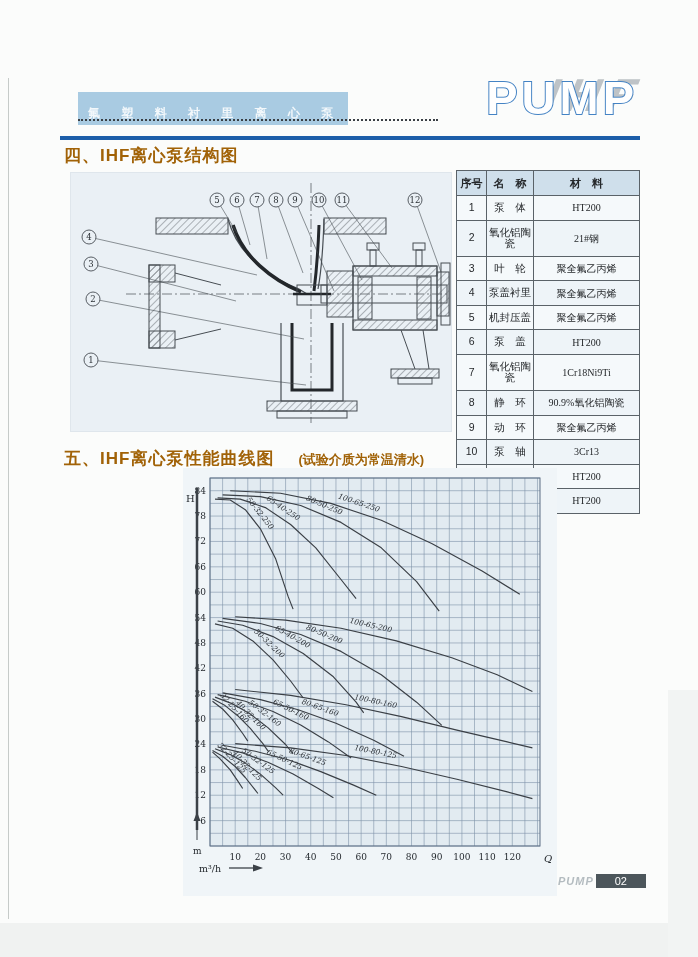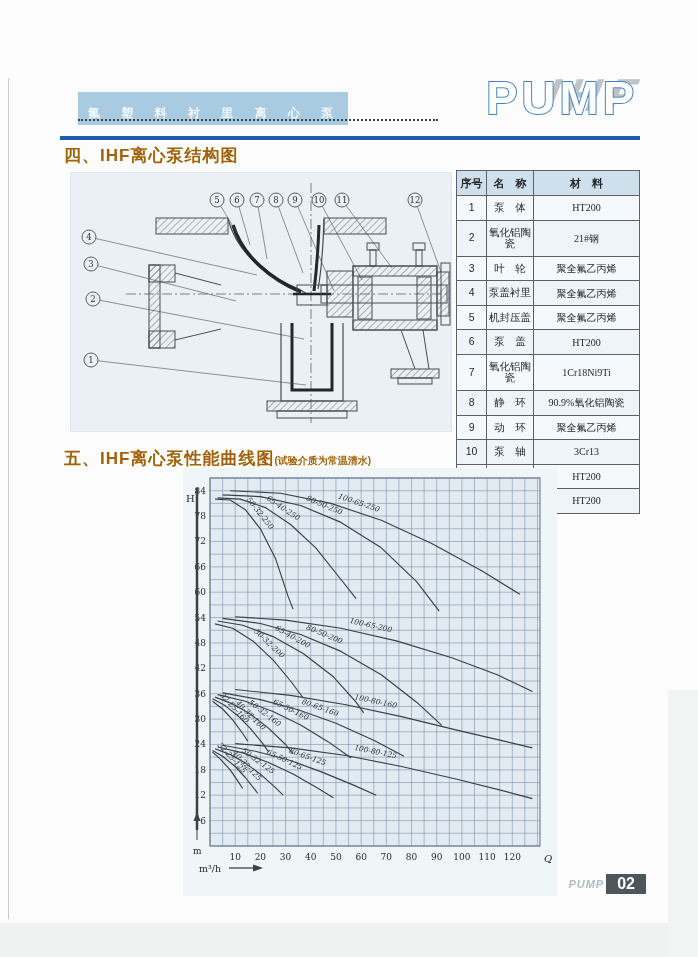--- a/index.html
+++ b/index.html
@@ -13,21 +13,21 @@
   .header { position:absolute; left:60px; top:80px; width:580px; height:52px; }
   .product-box { position:absolute; left:18px; top:12px; background:#a9cbe2; color:#f3f8fb; font-weight:bold; font-size:12px; letter-spacing:9px; padding:13px 6px 3px 10px; white-space:nowrap; }
   .dotline { position:absolute; left:18px; top:39px; width:360px; border-bottom:2px dotted #3a3f44; }
   .brand { position:absolute; right:0; top:-14px; width:230px; height:62px; }
   .brand .watermark { position:absolute; right:-4px; top:2px; font-size:46px; font-weight:bold; font-style:italic; color:#aab1b6; letter-spacing:8px; transform:skewX(-12deg); opacity:.75; }
   .brand .wordmark { position:absolute; right:0; top:0; }
   .blue-bar { position:absolute; left:0; bottom:-8px; width:580px; height:4px; background:#1c5ea9; }
 
   
   .sec-title { position:absolute; left:64px; font-size:17px; font-weight:bold; color:#a16207; letter-spacing:1px; }
-  .sec-title .sub { font-size:10px; font-weight:bold; letter-spacing:0; }
+  .sec-title .sub { font-size:13px; font-weight:bold; letter-spacing:0;margin-left:24px; }
   #sec4-title { top:144px; }
   #sec5-title { top:447px; }
 
   
   .figure-panel { position:absolute; left:70px; top:172px; width:382px; height:260px; background:#eaf0f5; border:1px solid #dfe6ec; }
 
   
   .parts-table { position:absolute; left:456px; top:170px; width:184px; border-collapse:collapse; font-size:10.5px; color:#25282b; }
   .parts-table th, .parts-table td { border:1.5px solid #5a6268; padding:6px 1px; text-align:center; height:17.5px; line-height:1.1; }
   .parts-table th { background:#cfdfeb; font-weight:bold; font-size:11px; }
@@ -35,21 +35,21 @@
   .parts-table tr:nth-child(even) td { background:#eef4f8; }
   .col-no { width:27px; } .col-name { width:42px; } .col-mat { width:95px;margin-left:37px; }
   .parts-table td.mat { font-family:Liberation Serif, serif; font-size:10px; }
 
   
   .chart-panel { position:absolute; left:183px; top:468px; width:374px; height:428px; background:#f0f5f8; }
 
   
   .footer { position:absolute; right:52px; top:874px; display:flex; align-items:center; gap:2px; }
   .footer .f-logo { font-size:11px; font-weight:bold; font-style:italic; color:#b4bcc0; letter-spacing:1px; }
-  .footer .f-page { background:#4c565b; color:#ffffff; font-weight:bold; font-size:16px; padding:1px 11px; }
+  .footer .f-page { background:#4c565b; color:#ffffff; font-weight:normal; font-size:11px; padding:1px 19px; }
 
   svg text { user-select:none; }
 </style>
 </head>
 <body>
 
 <div class="page-edge-left"></div>
 <div class="page-edge-bottom"></div>
 <div class="page-edge-right"></div>
 

